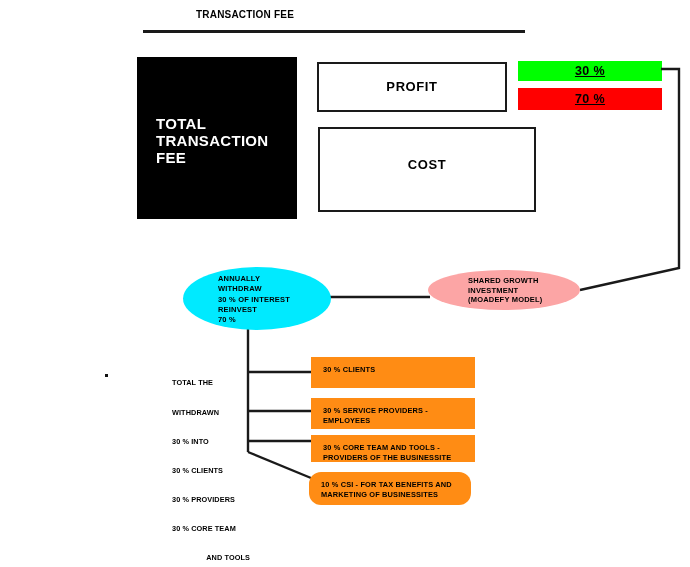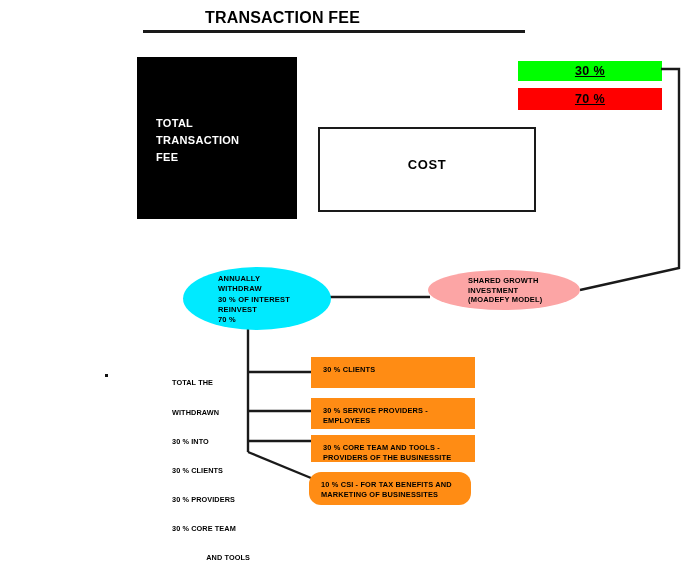--- a/index.html
+++ b/index.html
@@ -14,23 +14,23 @@
     position: relative;
     width: 690px;
     height: 567px;
     background: #ffffff;
     overflow: hidden;
   }
   .abs { position: absolute; }
 
   
   #title {
-    left: 205px;
+    left: 196px;
     top: 9px;
-    font-size: 16px;
+    font-size: 10px;
     font-weight: bold;
     letter-spacing: 0.2px;
     color: #000;
     white-space: nowrap;
   }
   #title-rule {
     left: 143px;
     top: 30px;
     width: 382px;
     height: 3px;
@@ -43,21 +43,21 @@
     top: 57px;
     width: 160px;
     height: 162px;
     background: #000000;
   }
   #total-box-label {
     position: absolute;
     left: 19px;
     top: 58px;
     color: #ffffff;
-    font-size: 11px;
+    font-size: 15px;
     font-weight: bold;
     line-height: 17px;
     letter-spacing: 0.3px;
   }
 
   
   .wbox {
     background: #ffffff;
     border: 2px solid #1a1a1a;
     box-sizing: border-box;
@@ -223,20 +223,23 @@
 
   <div class="abs" id="title">TRANSACTION FEE</div>
   <div class="abs" id="title-rule"></div>
 
   <div class="abs" id="total-box">
     <div id="total-box-label" style="white-space:pre-line;">TOTAL
 TRANSACTION
 FEE</div>
   </div>
 
+  <div class="abs wbox" id="profit-box">
+    <div id="profit-label">PROFIT</div>
+  </div>
 
   <div class="abs wbox" id="cost-box">
     <div id="cost-label">COST</div>
   </div>
 
   <div class="abs pct" id="pct-green">30 %</div>
   <div class="abs pct" id="pct-red">70 %</div>
 
   <svg class="abs" id="wires" viewBox="0 0 690 567" xmlns="http://www.w3.org/2000/svg">
 

